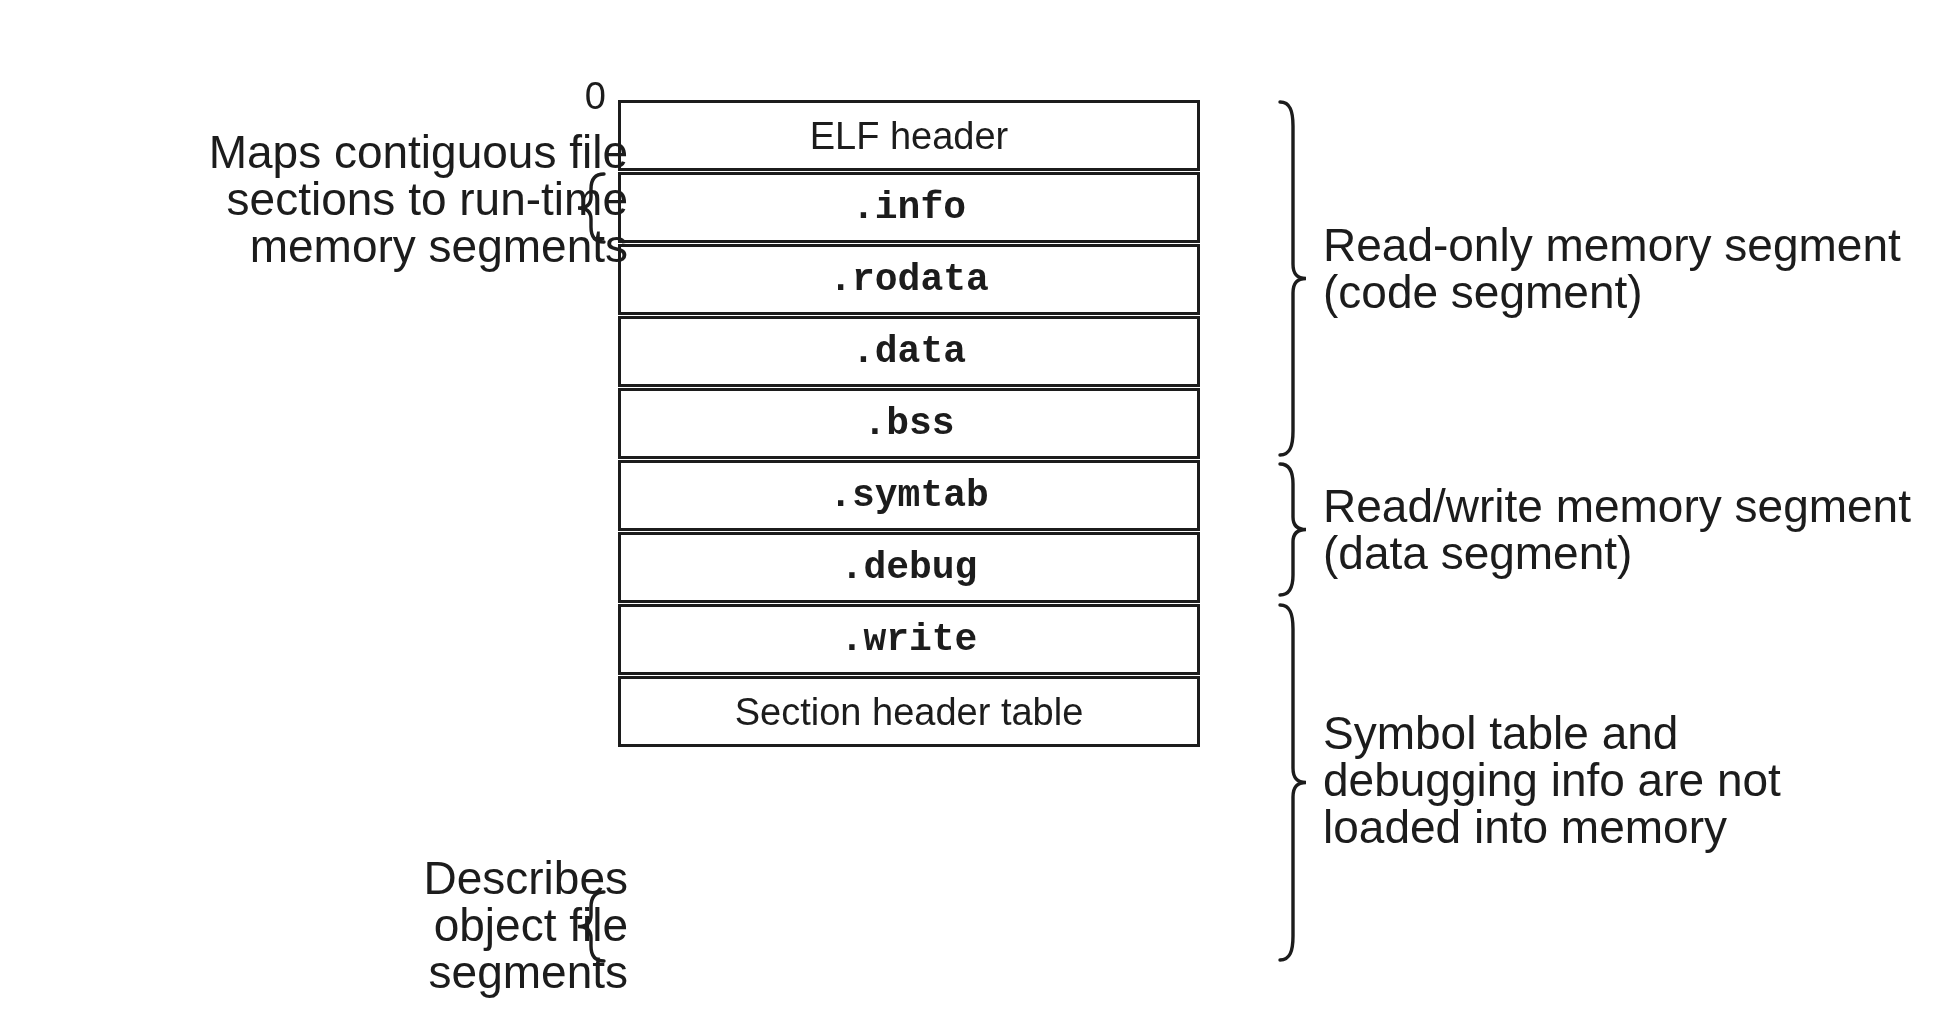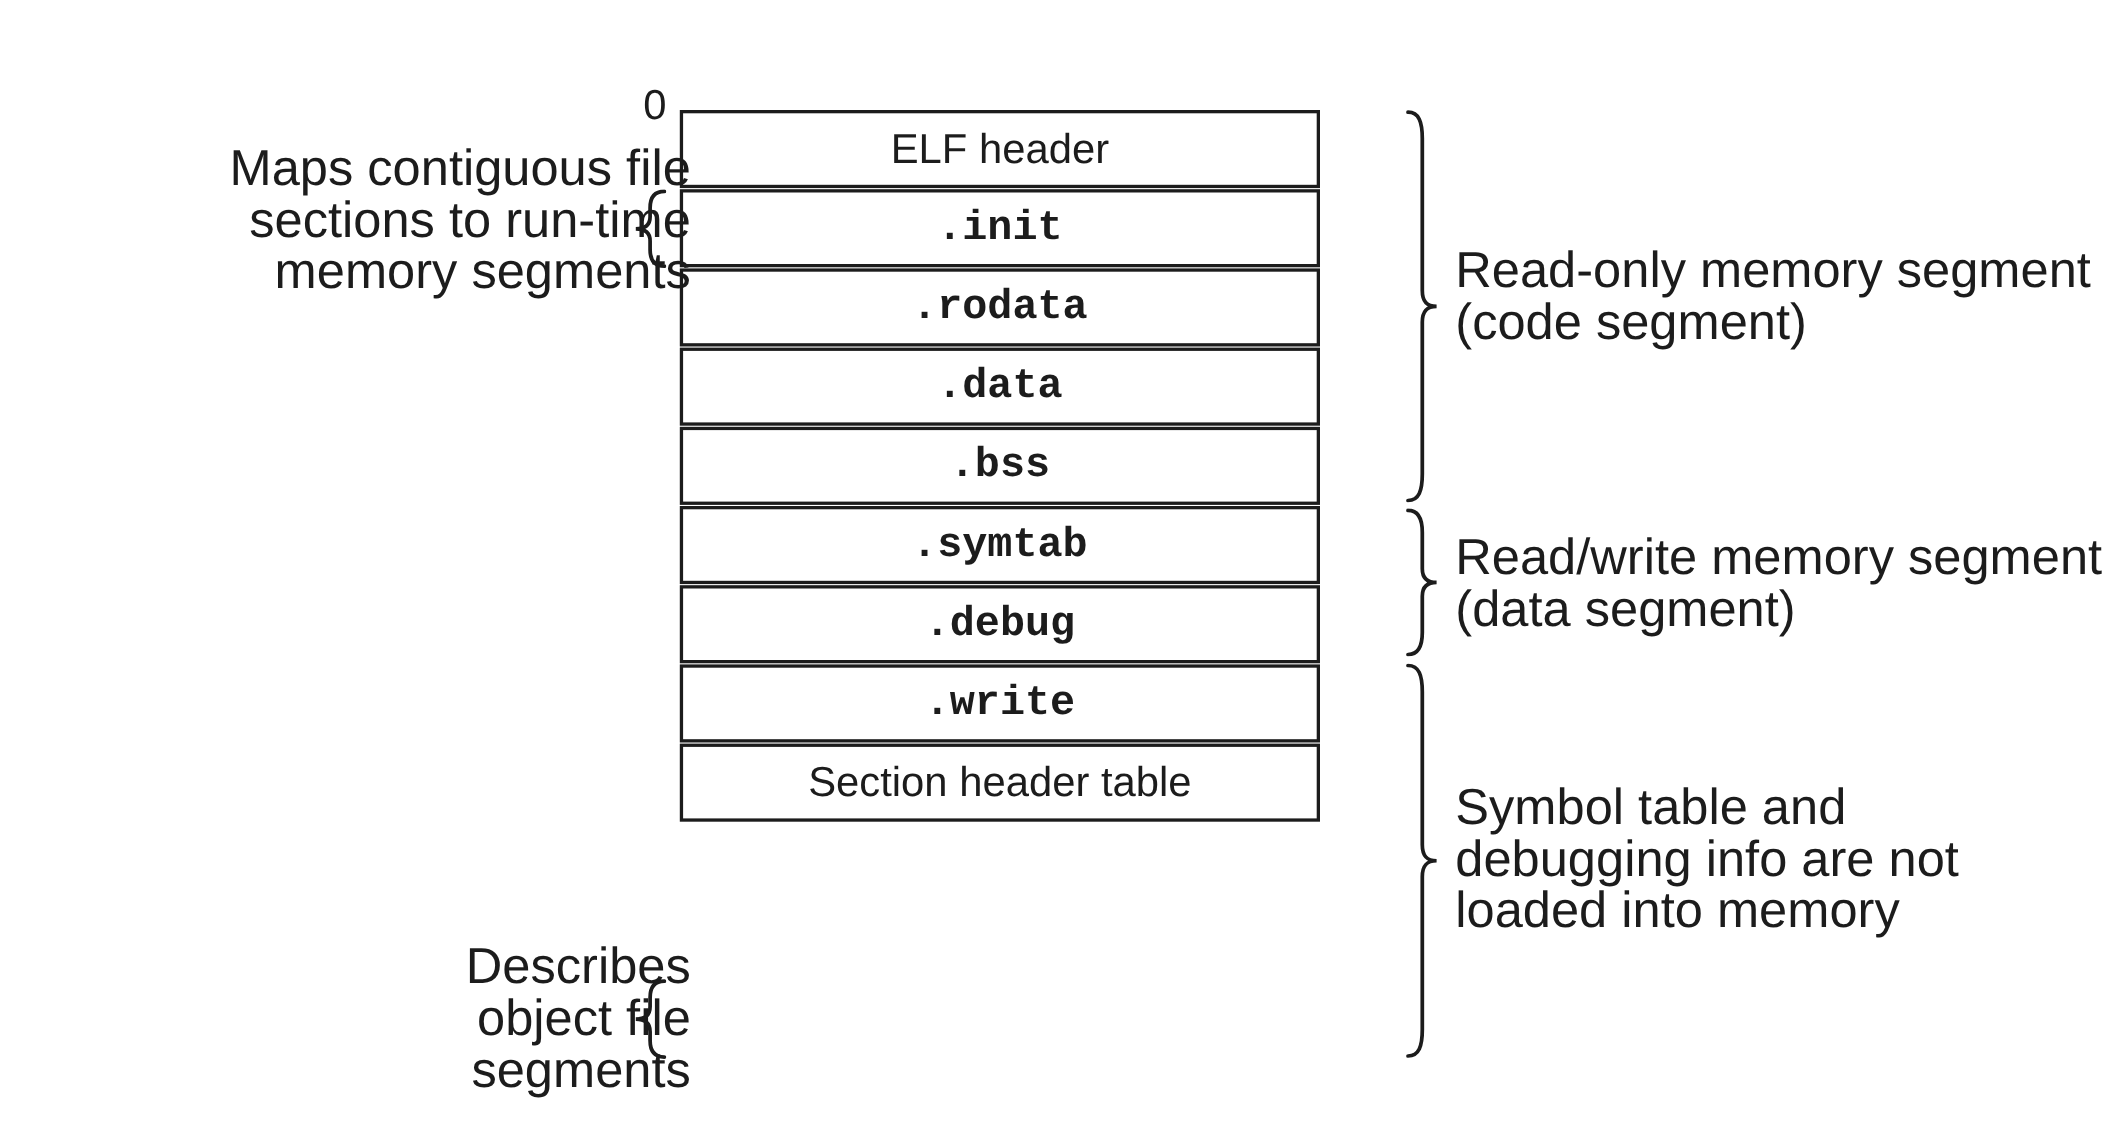--- a/index.html
+++ b/index.html
@@ -71,21 +71,21 @@
 
 <div class="canvas">
 
   <div class="zero">0</div>
 
   <div class="stack">
     <div class="row">
       <span class="label sans">ELF header</span>
     </div>
     <div class="row">
-      <span class="label mono">.init</span>
+      <span class="label mono">.info</span>
     </div>
     <div class="row">
       <span class="label mono">.rodata</span>
     </div>
     <div class="row">
       <span class="label mono">.data</span>
     </div>
     <div class="row">
       <span class="label mono">.bss</span>
     </div>

